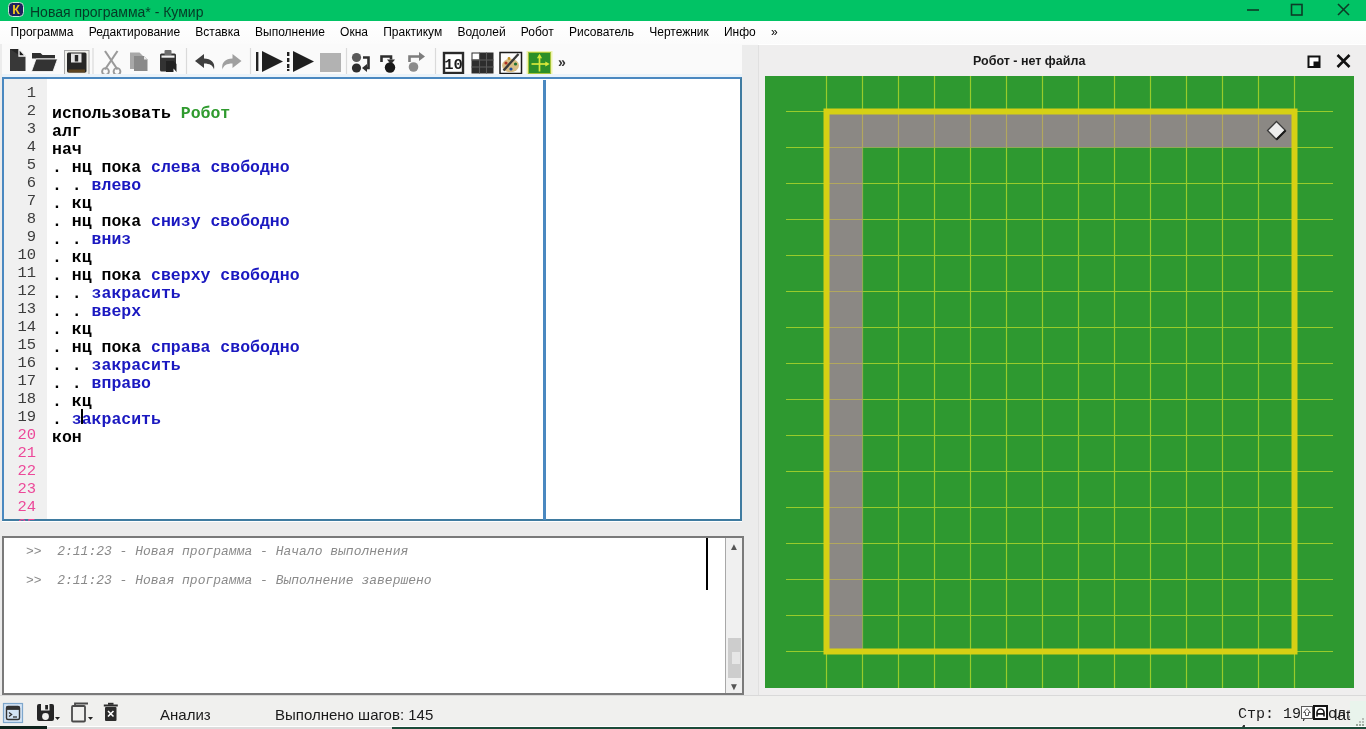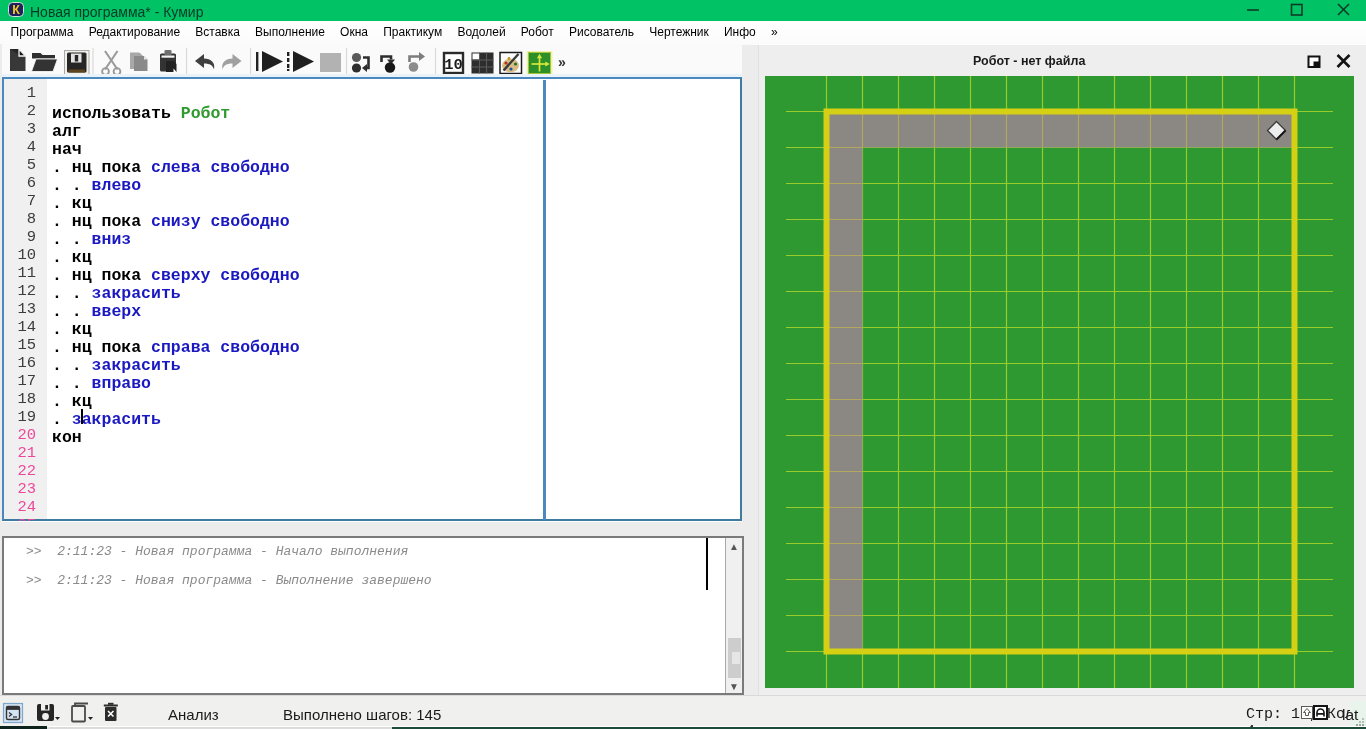--- a/index.html
+++ b/index.html
@@ -41,21 +41,21 @@
 #constext { left:18px; top:537px; font:italic 13px "Liberation Mono",monospace; line-height:29px; color:#8a8a8a; white-space:pre;margin-left:8px; }
 #conscaret { left:706px; top:538px; width:2px; height:52px; background:#000; }
 #cscroll { left:726px; top:538px; width:16px; height:155px; background:#f0f0f0; }
 #cthumb { left:728px; top:638px; width:13px; height:40px; background:#cdcdcd; }
 #cthumbin { left:732px; top:652px; width:8px; height:12px; background:#e6e6e6; }
 #csep { left:725px; top:538px; width:1px; height:155px; background:#a8a8a8; }
 .sarrow { position:absolute; left:727px; width:14px; text-align:center; color:#555; font-size:10px; }
 
 
 #statusbar { left:0; top:695px; width:1366px; height:31px; background:#f0f0ee; border-top:1px solid #d9d9d9; }
-.sbtext { position:absolute; top:705.5px; font-size:15px; color:#1a1a1a;margin-left:8px; }
+.sbtext { position:absolute; top:705.5px; font-size:15px; color:#1a1a1a; }
 #bstrip1 { left:0; top:726px; width:47px; height:3px; background:#0e231c; }
 #palegreen { left:1350px; top:701px; width:16px; height:25px; background:#e9f4ec; }
 #bstrip2 { left:47px; top:726.5px; width:345px; height:2.5px; background:#dcdcdc; }
 #bstrip3 { left:392px; top:726.5px; width:974px; height:2.5px; background:#1c4c39; }
 
 
 #rpanel { left:758px; top:45px; width:608px; height:650px; background:#efeeee; border-left:1px solid #e0e0e0; }
 #rtitle { left:973px; top:54px; font-weight:bold; font-size:12.5px; color:#1a1a1a;text-align:right; }
 #field { left:765px; top:76px; }
 </style></head>

